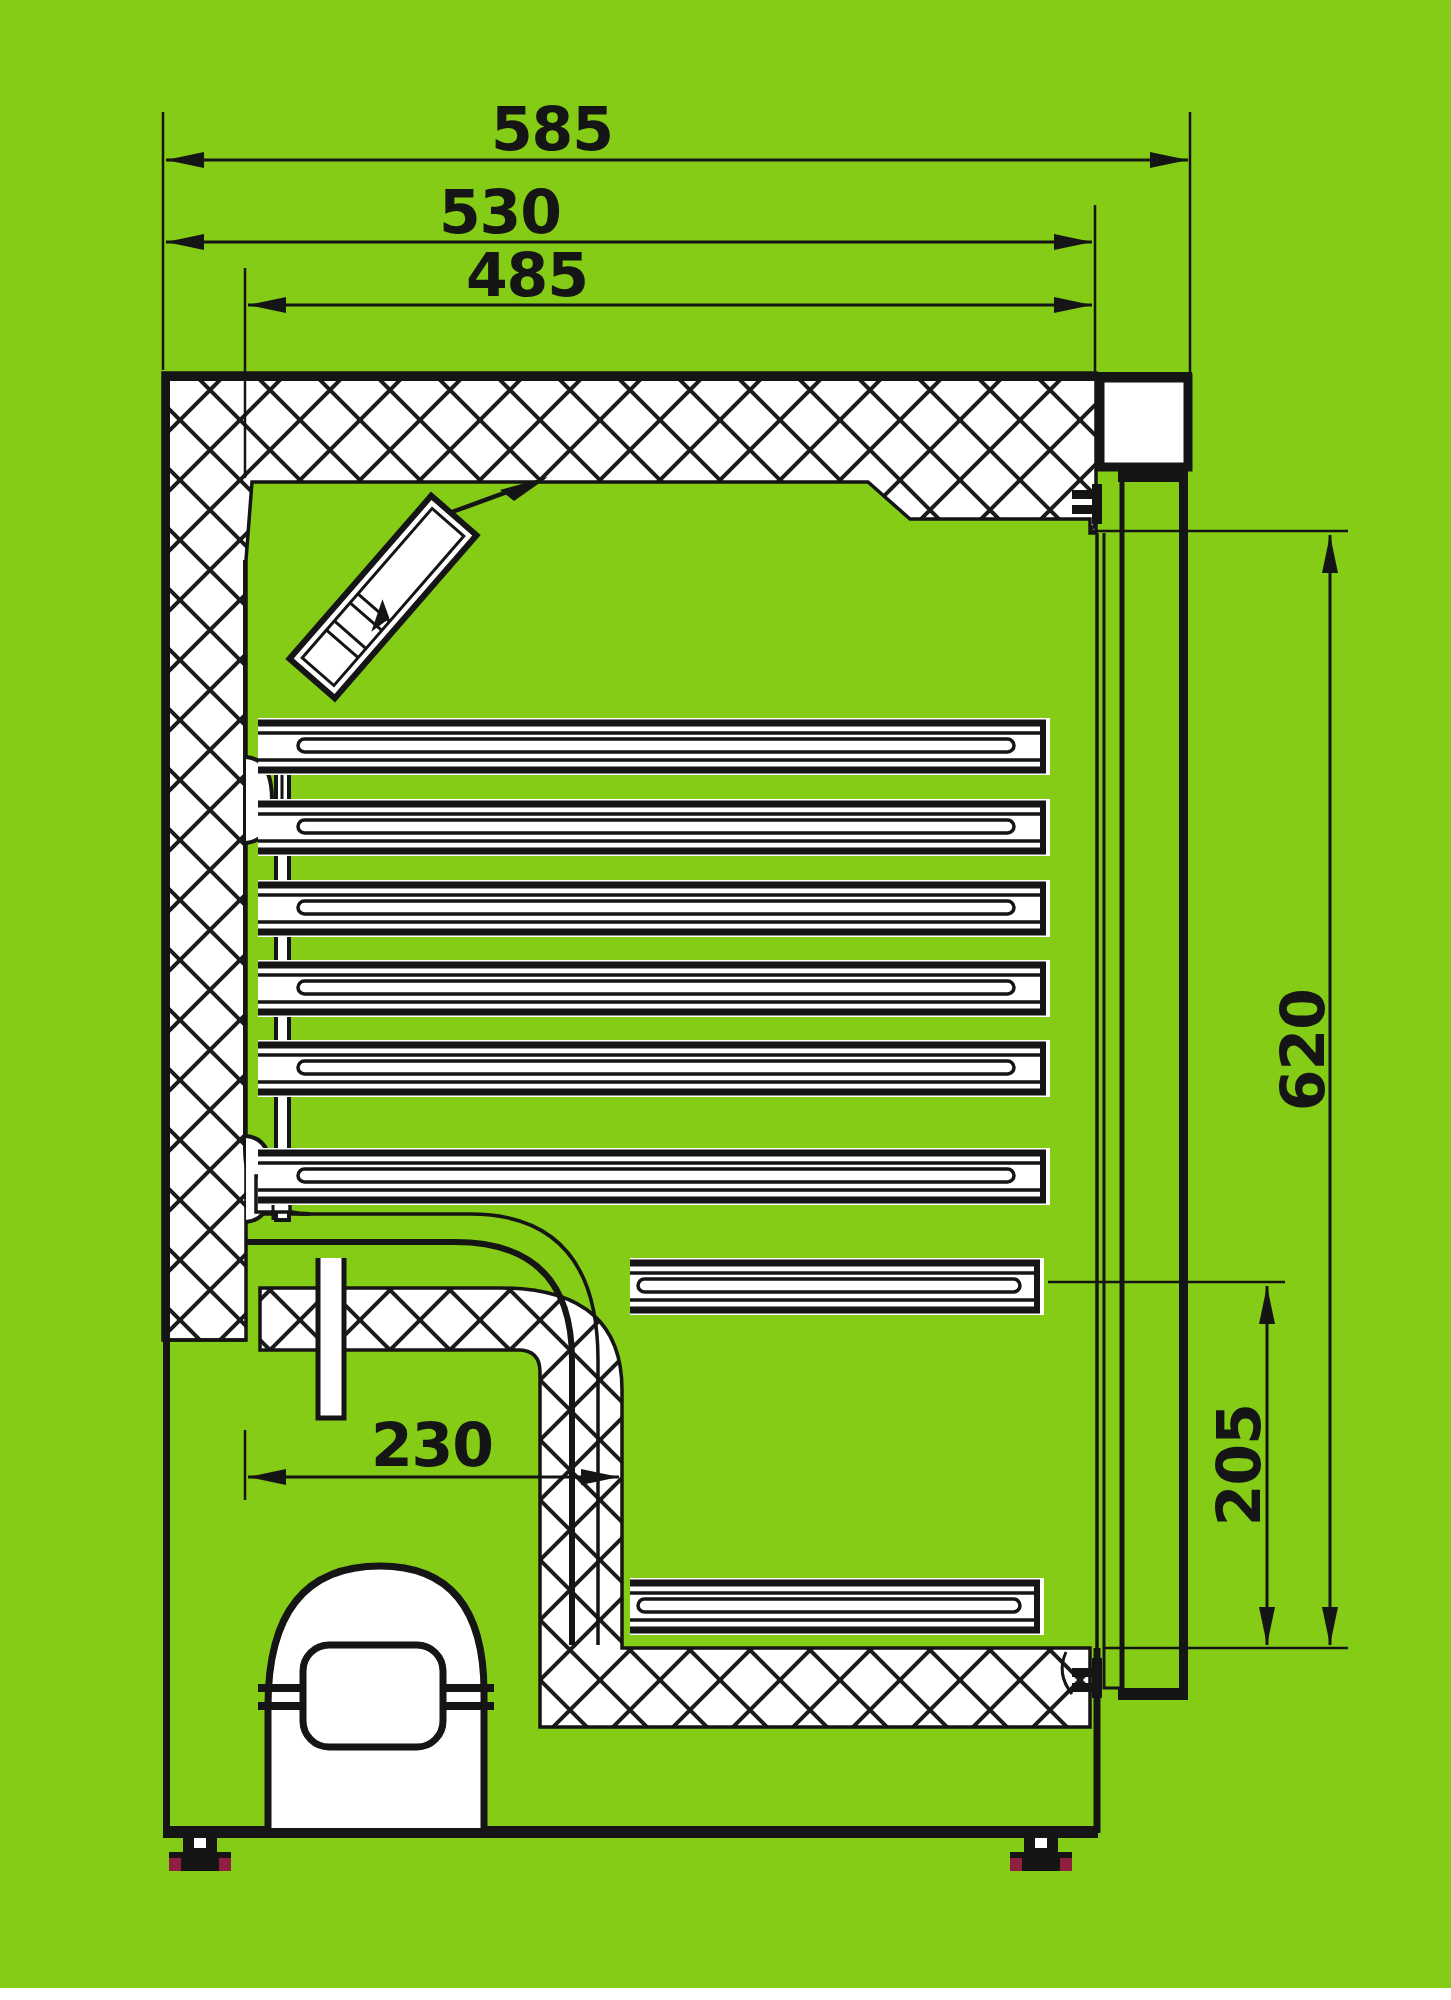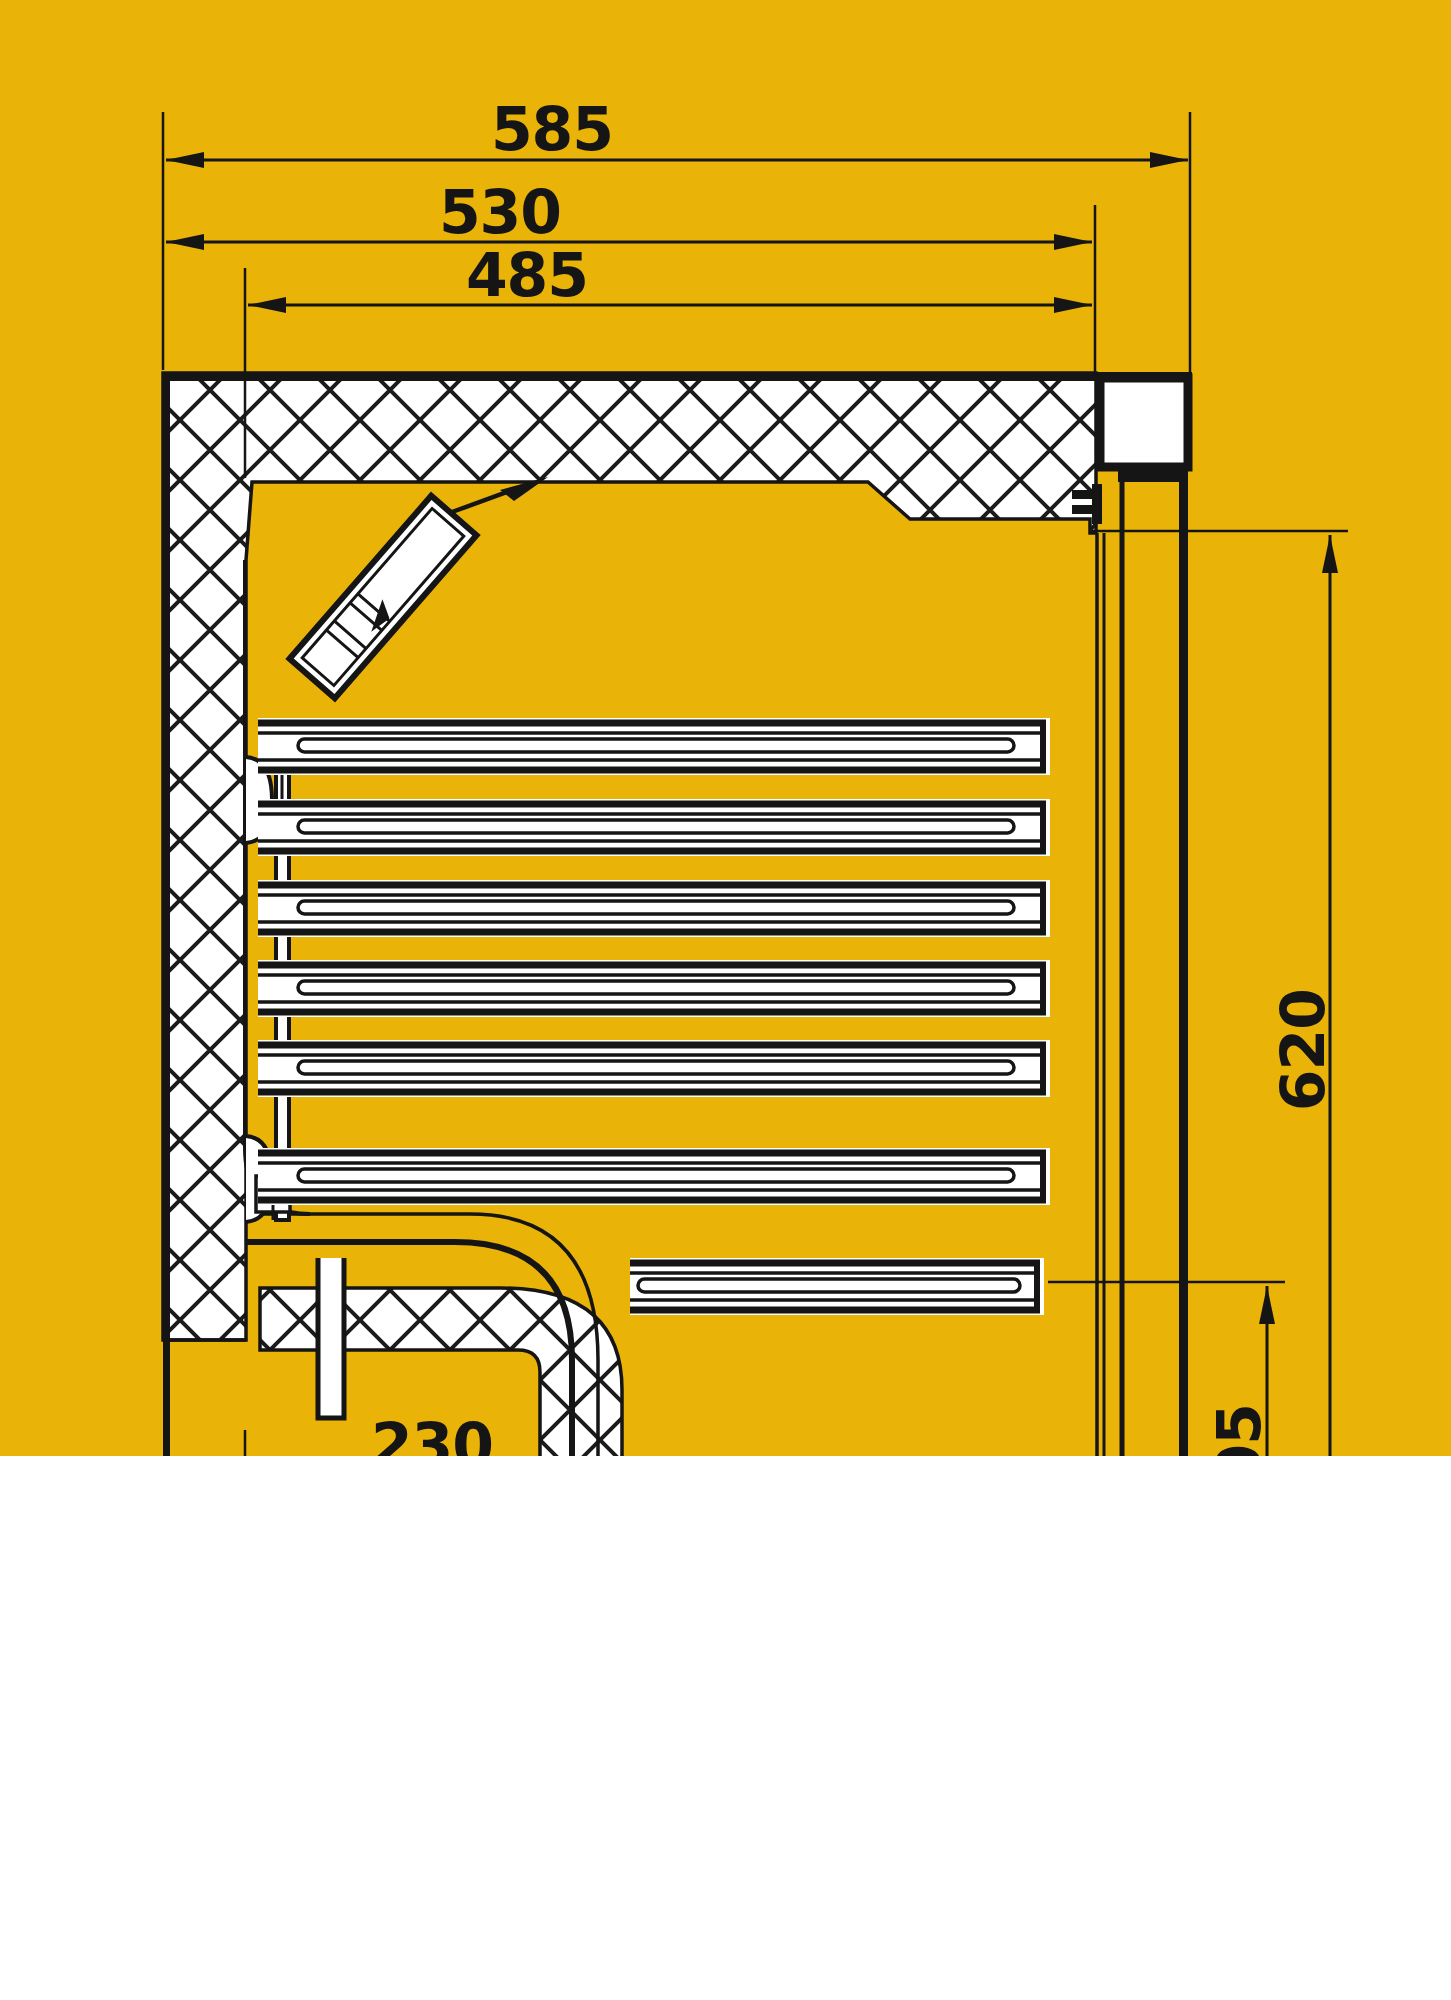--- a/index.html
+++ b/index.html
@@ -1,16 +1,16 @@
 <!DOCTYPE html>
 <html><head>
 <meta charset="utf-8">
 <style>
   html,body{margin:0;padding:0;background:#ffffff;}
-  .page{position:relative;width:1451px;height:1456px;background:#eab308;overflow:hidden;}
+  .page{position:relative;width:1451px;height:1988px;background:#84cc16;overflow:hidden;}
   svg{display:block;}
   text.dim{
     font-family:"DejaVu Sans","Liberation Sans",sans-serif;
     font-weight:700;
     font-size:60px;
     fill:#151515;
     letter-spacing:-1px;
   }
 </style>
 </head>

